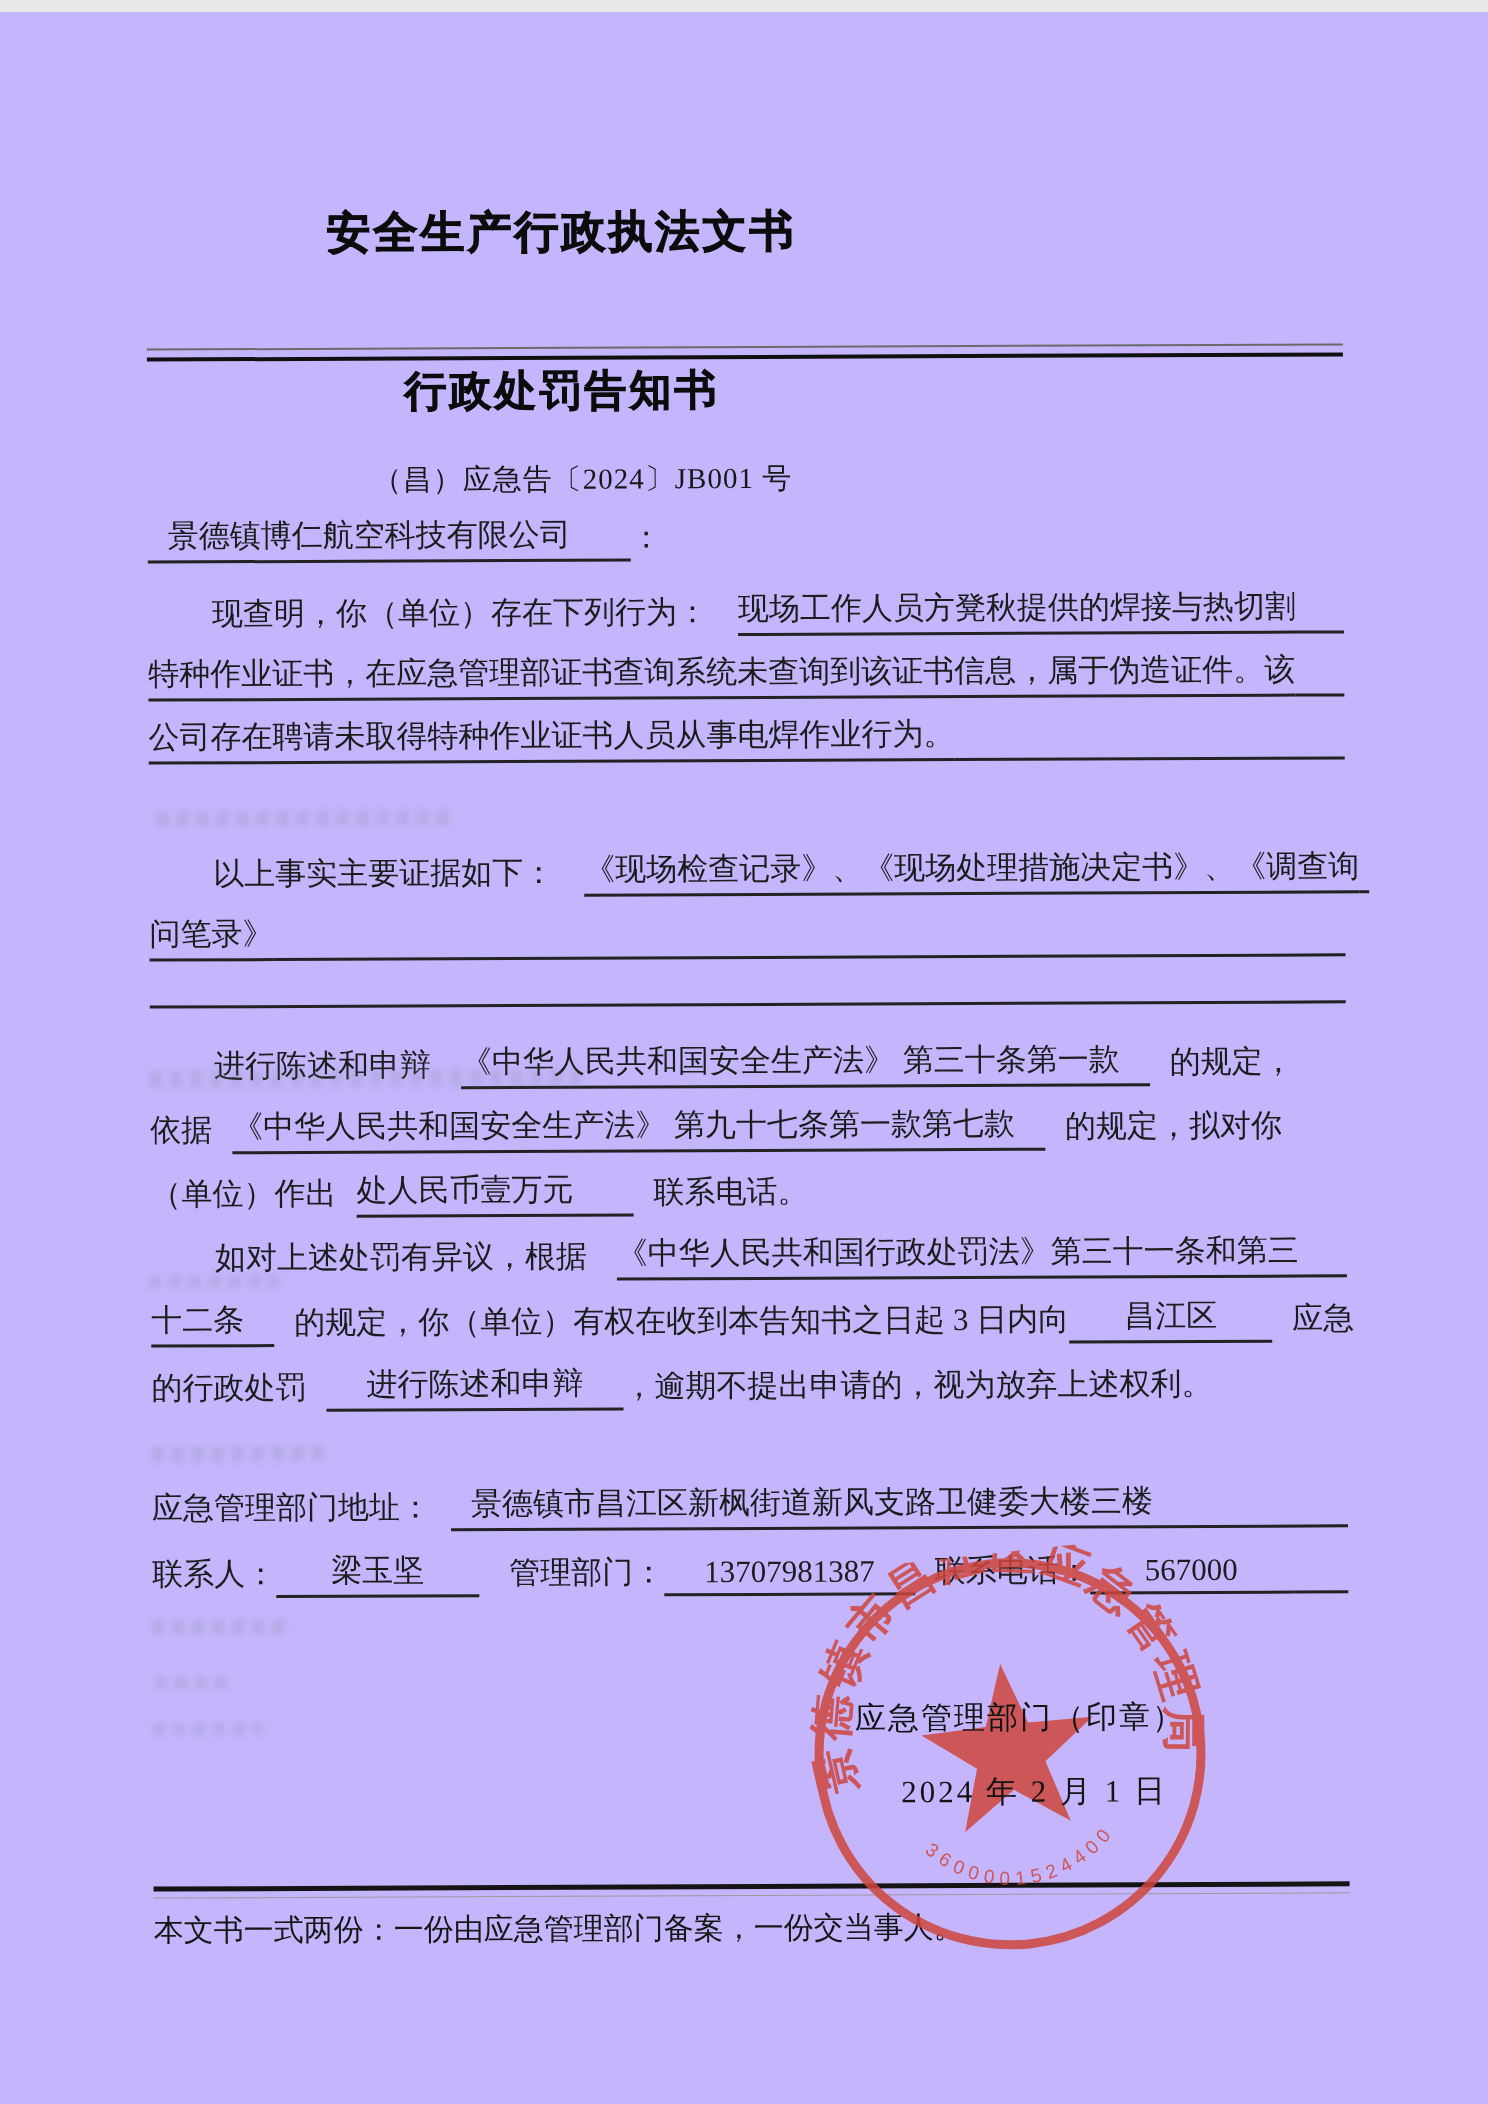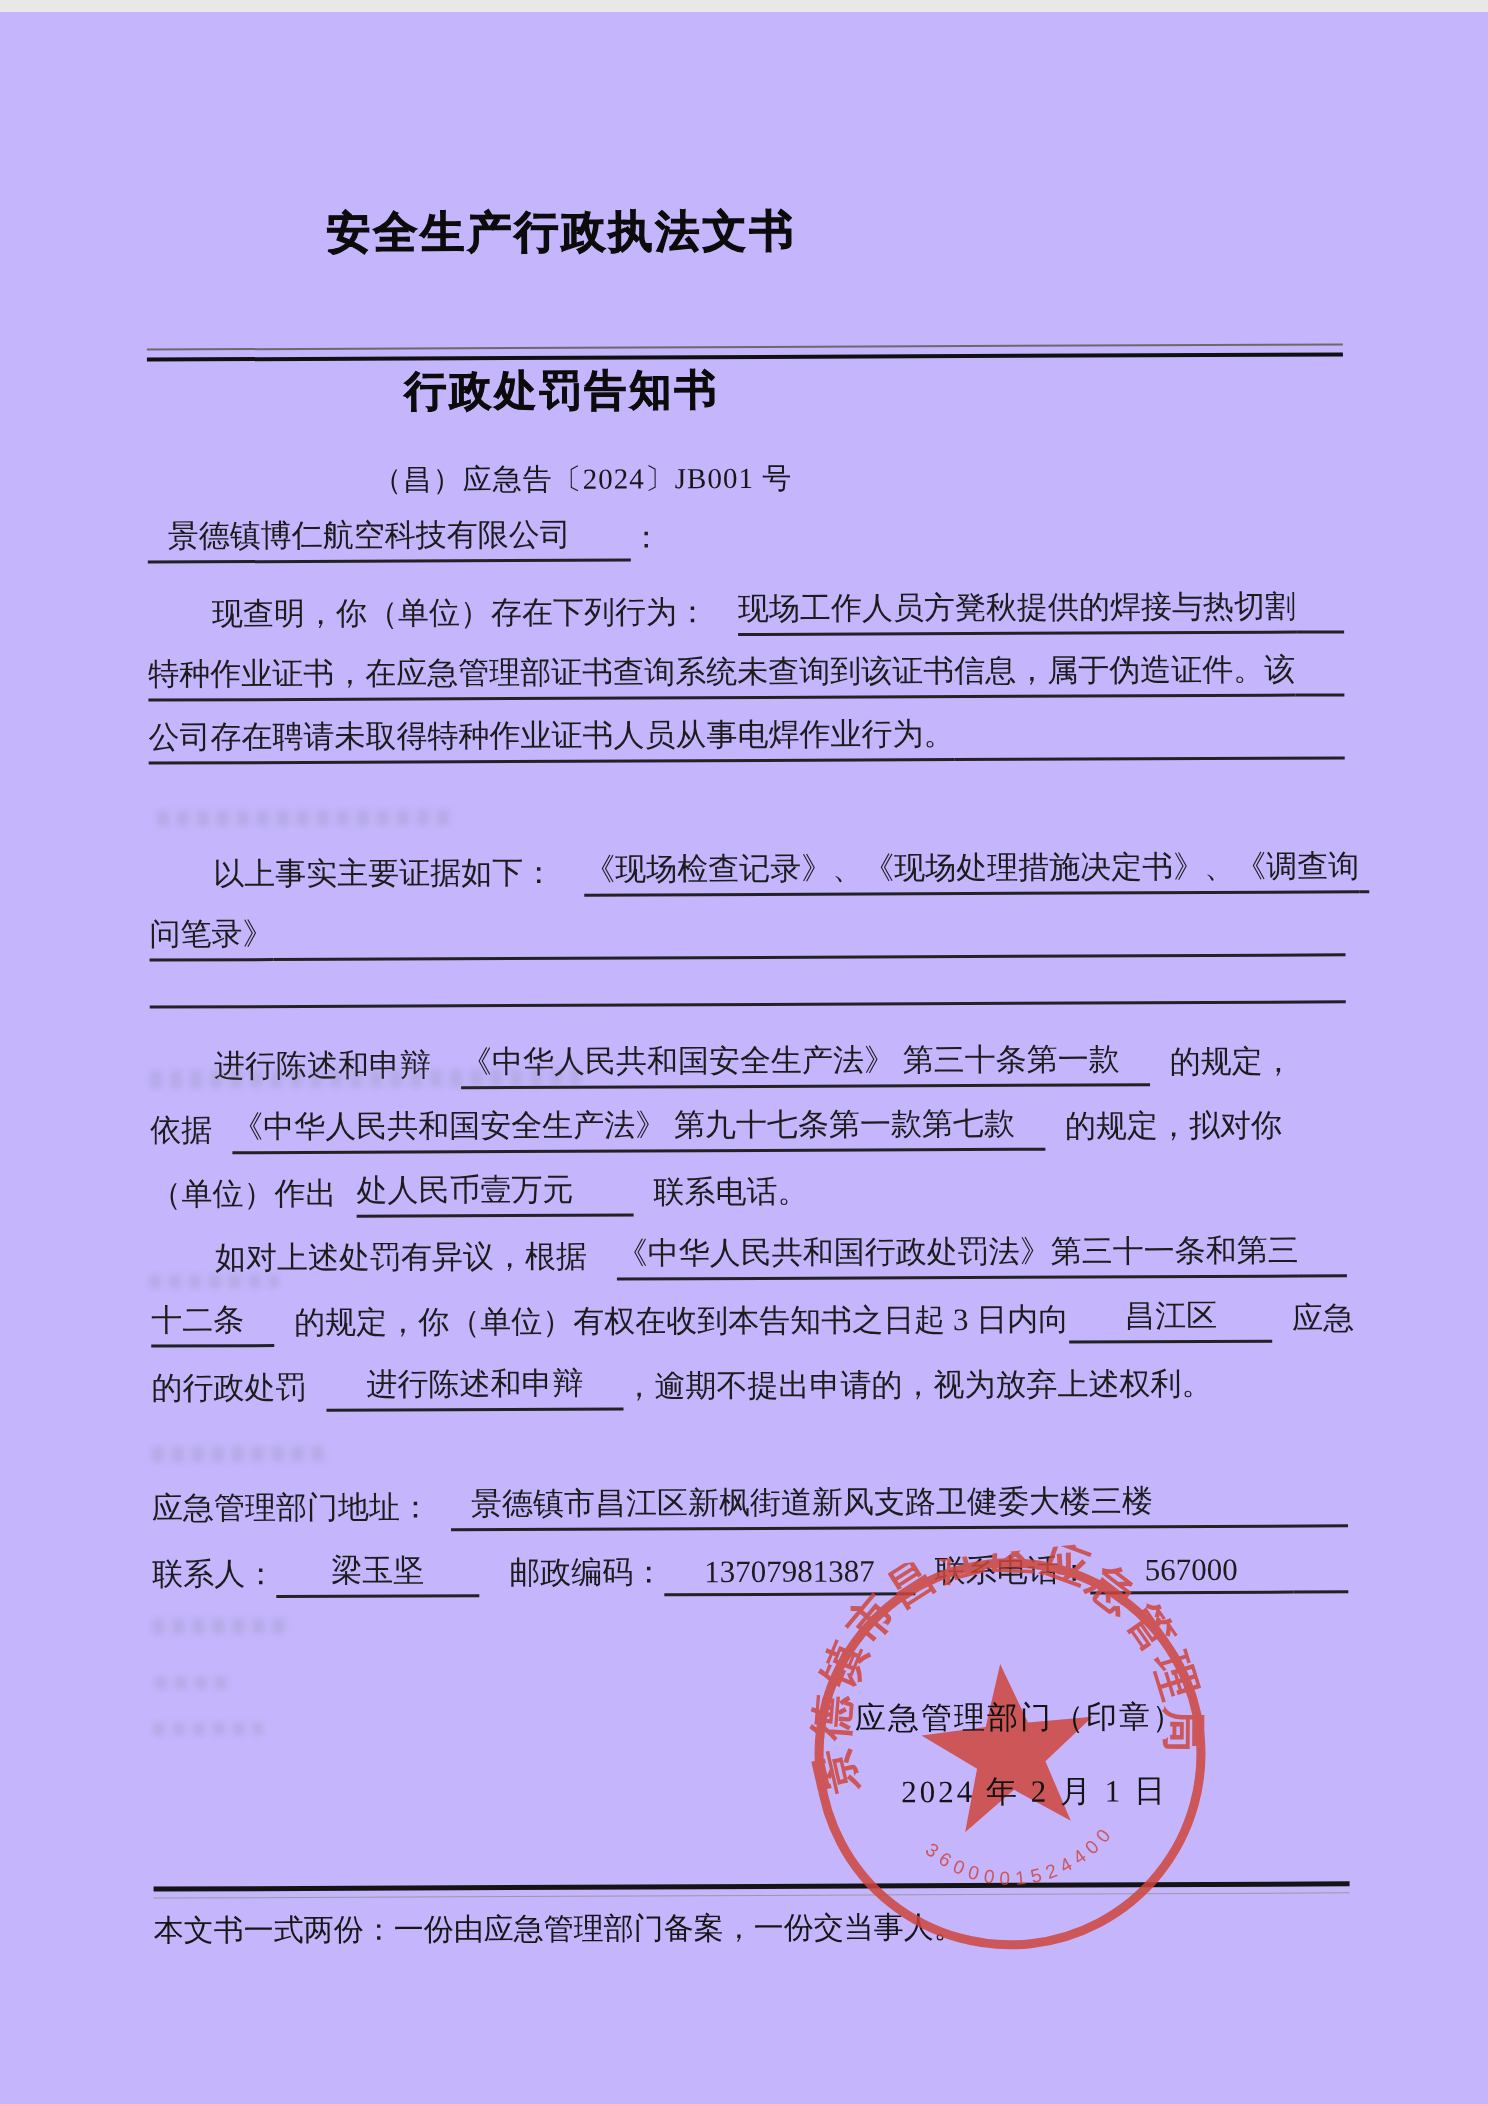--- a/index.html
+++ b/index.html
@@ -145,21 +145,21 @@
     <div class="line" style="top:1472px">
       <span class="seg">应急管理部门地址：</span>
       <span class="seg sp20"></span>
       <span class="seg u padl20">景德镇市昌江区新枫街道新风支路卫健委大楼三楼</span>
       <span class="fill"></span>
     </div>
     <div class="line" style="top:1538px">
       <span class="seg">联系人：</span>
       <span class="seg u padlr55">梁玉坚</span>
       <span class="seg sp30"></span>
-      <span class="seg">邮政编码：</span>
+      <span class="seg">管理部门：</span>
       <span class="seg u padlr40">13707981387</span>
       <span class="seg sp20"></span>
       <span class="seg">联系电话：</span>
       <span class="seg u padlr55">567000</span>
       <span class="fill"></span>
     </div>
 
     <svg class="seal" viewBox="0 0 400 400">
       <defs>
         <path id="arcTop" d="M 50 232 A 160 160 0 1 1 350 232" fill="none"></path>

